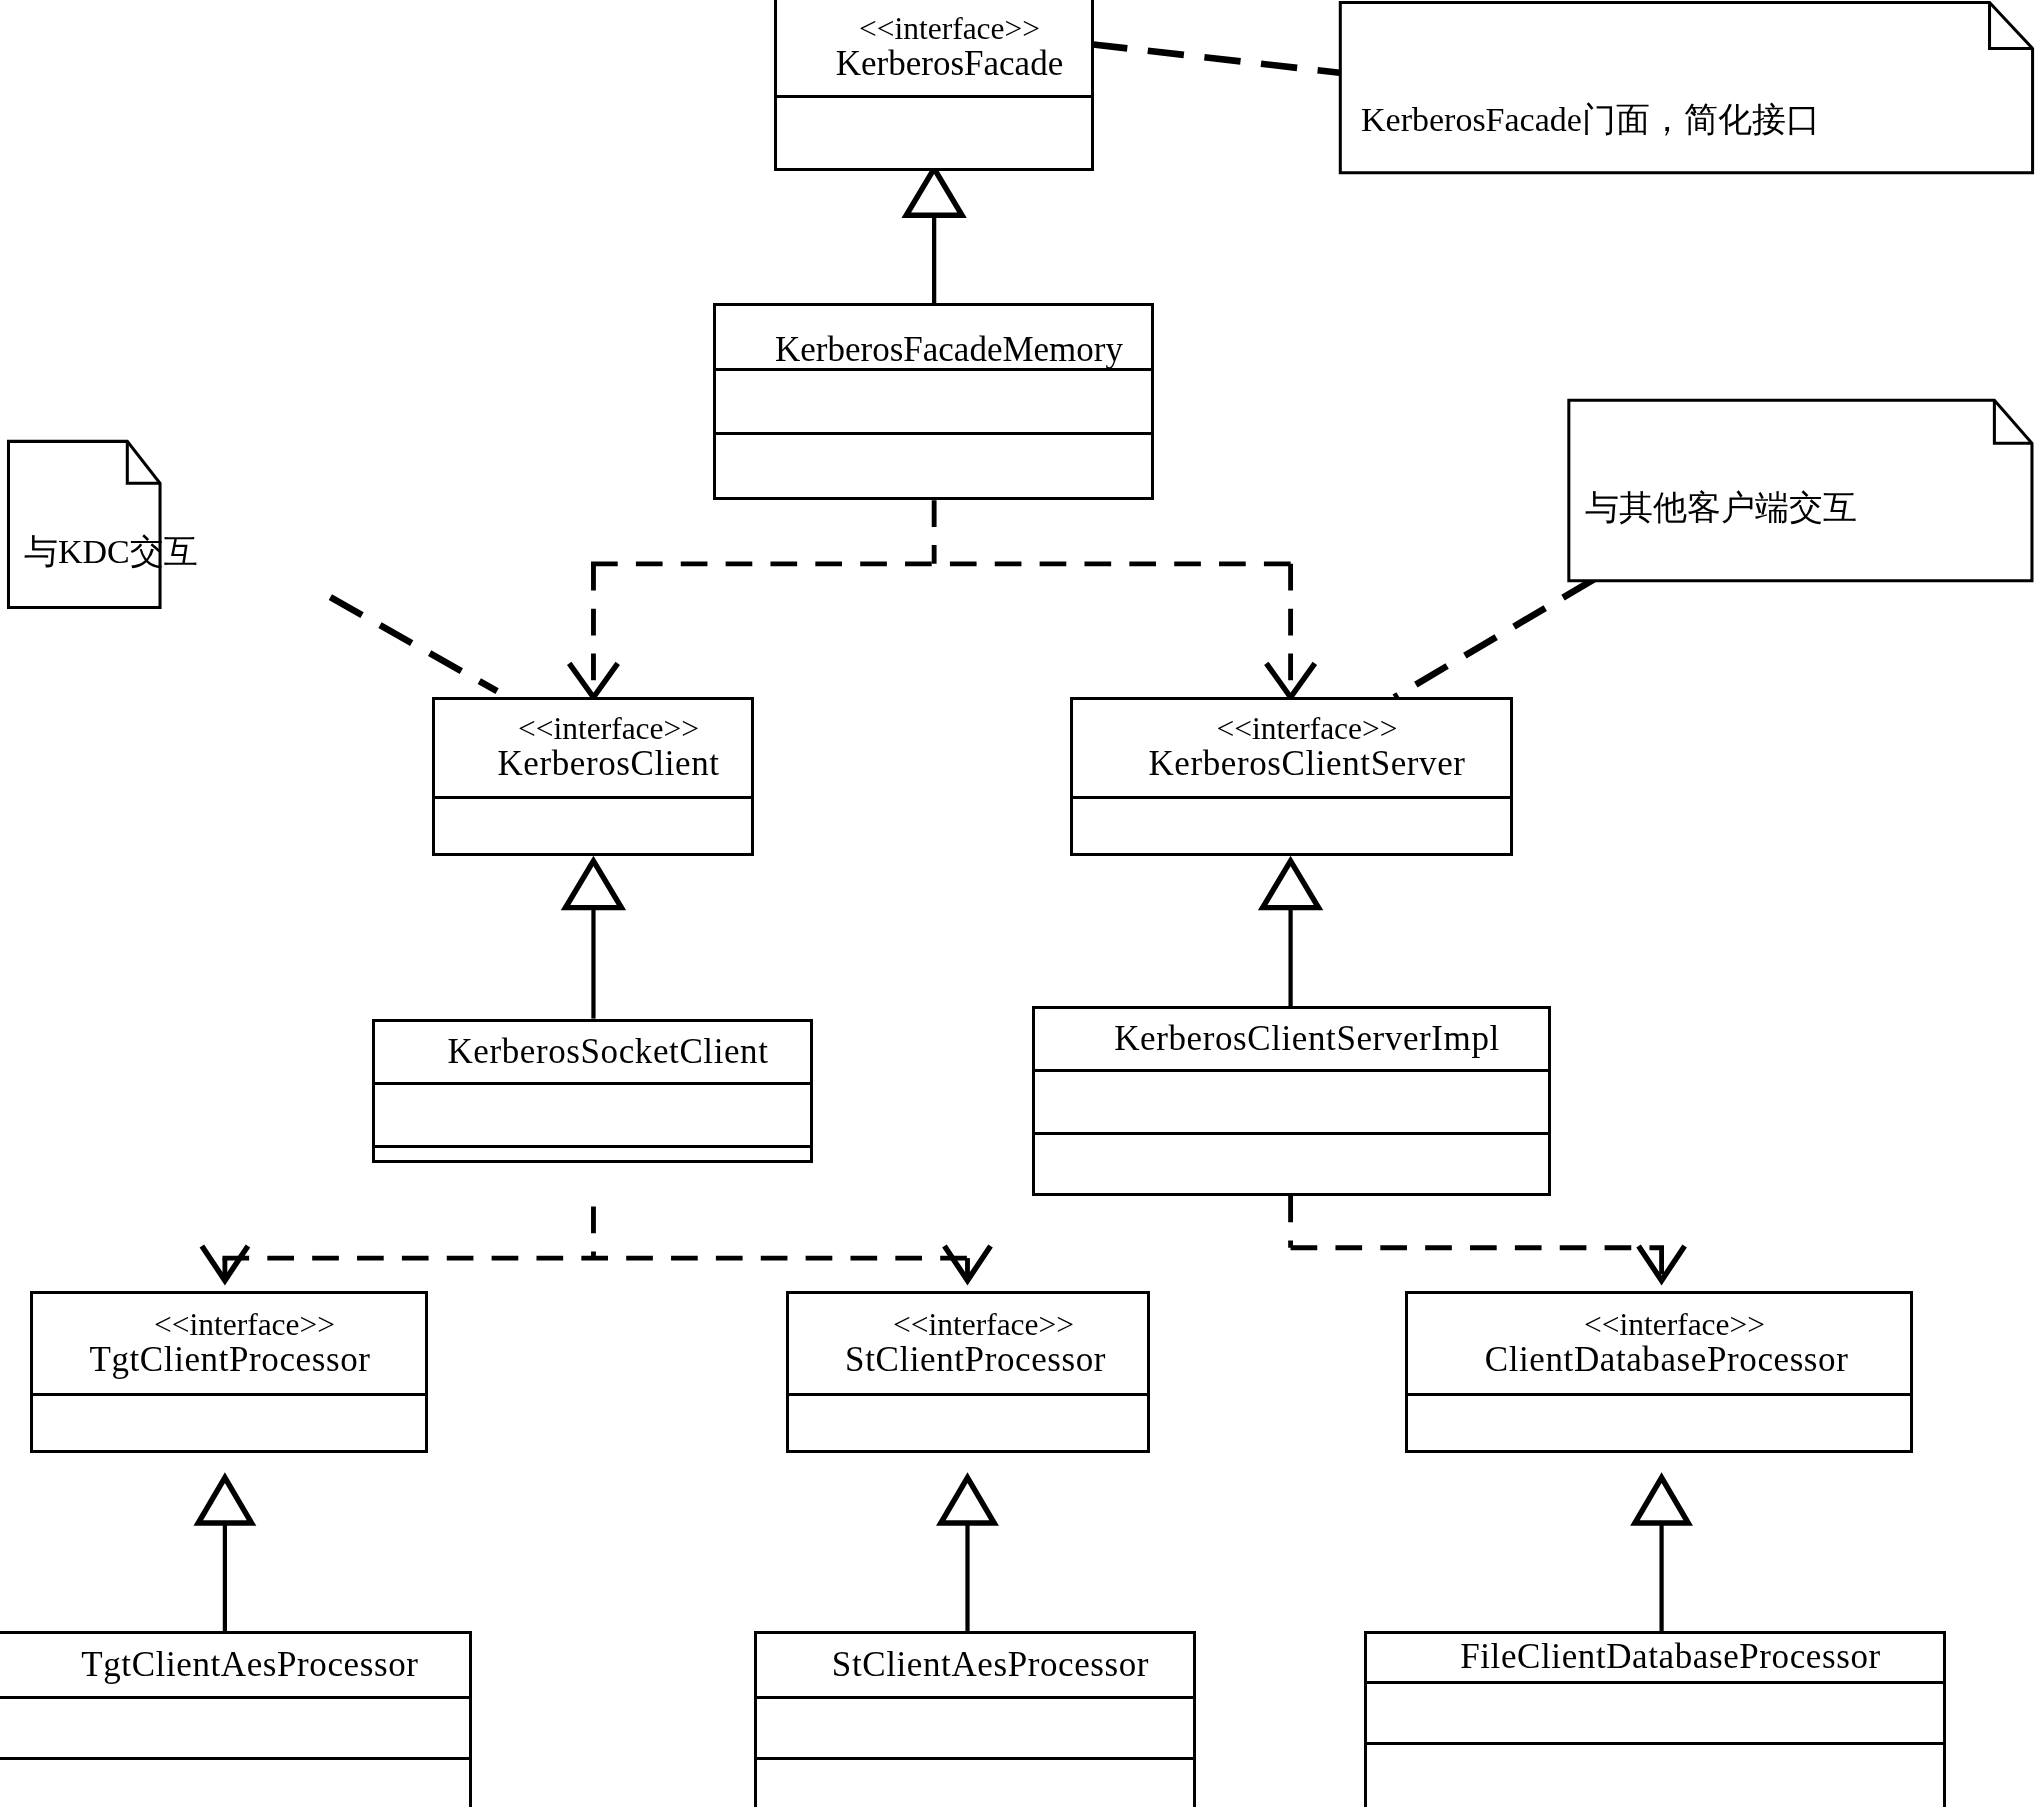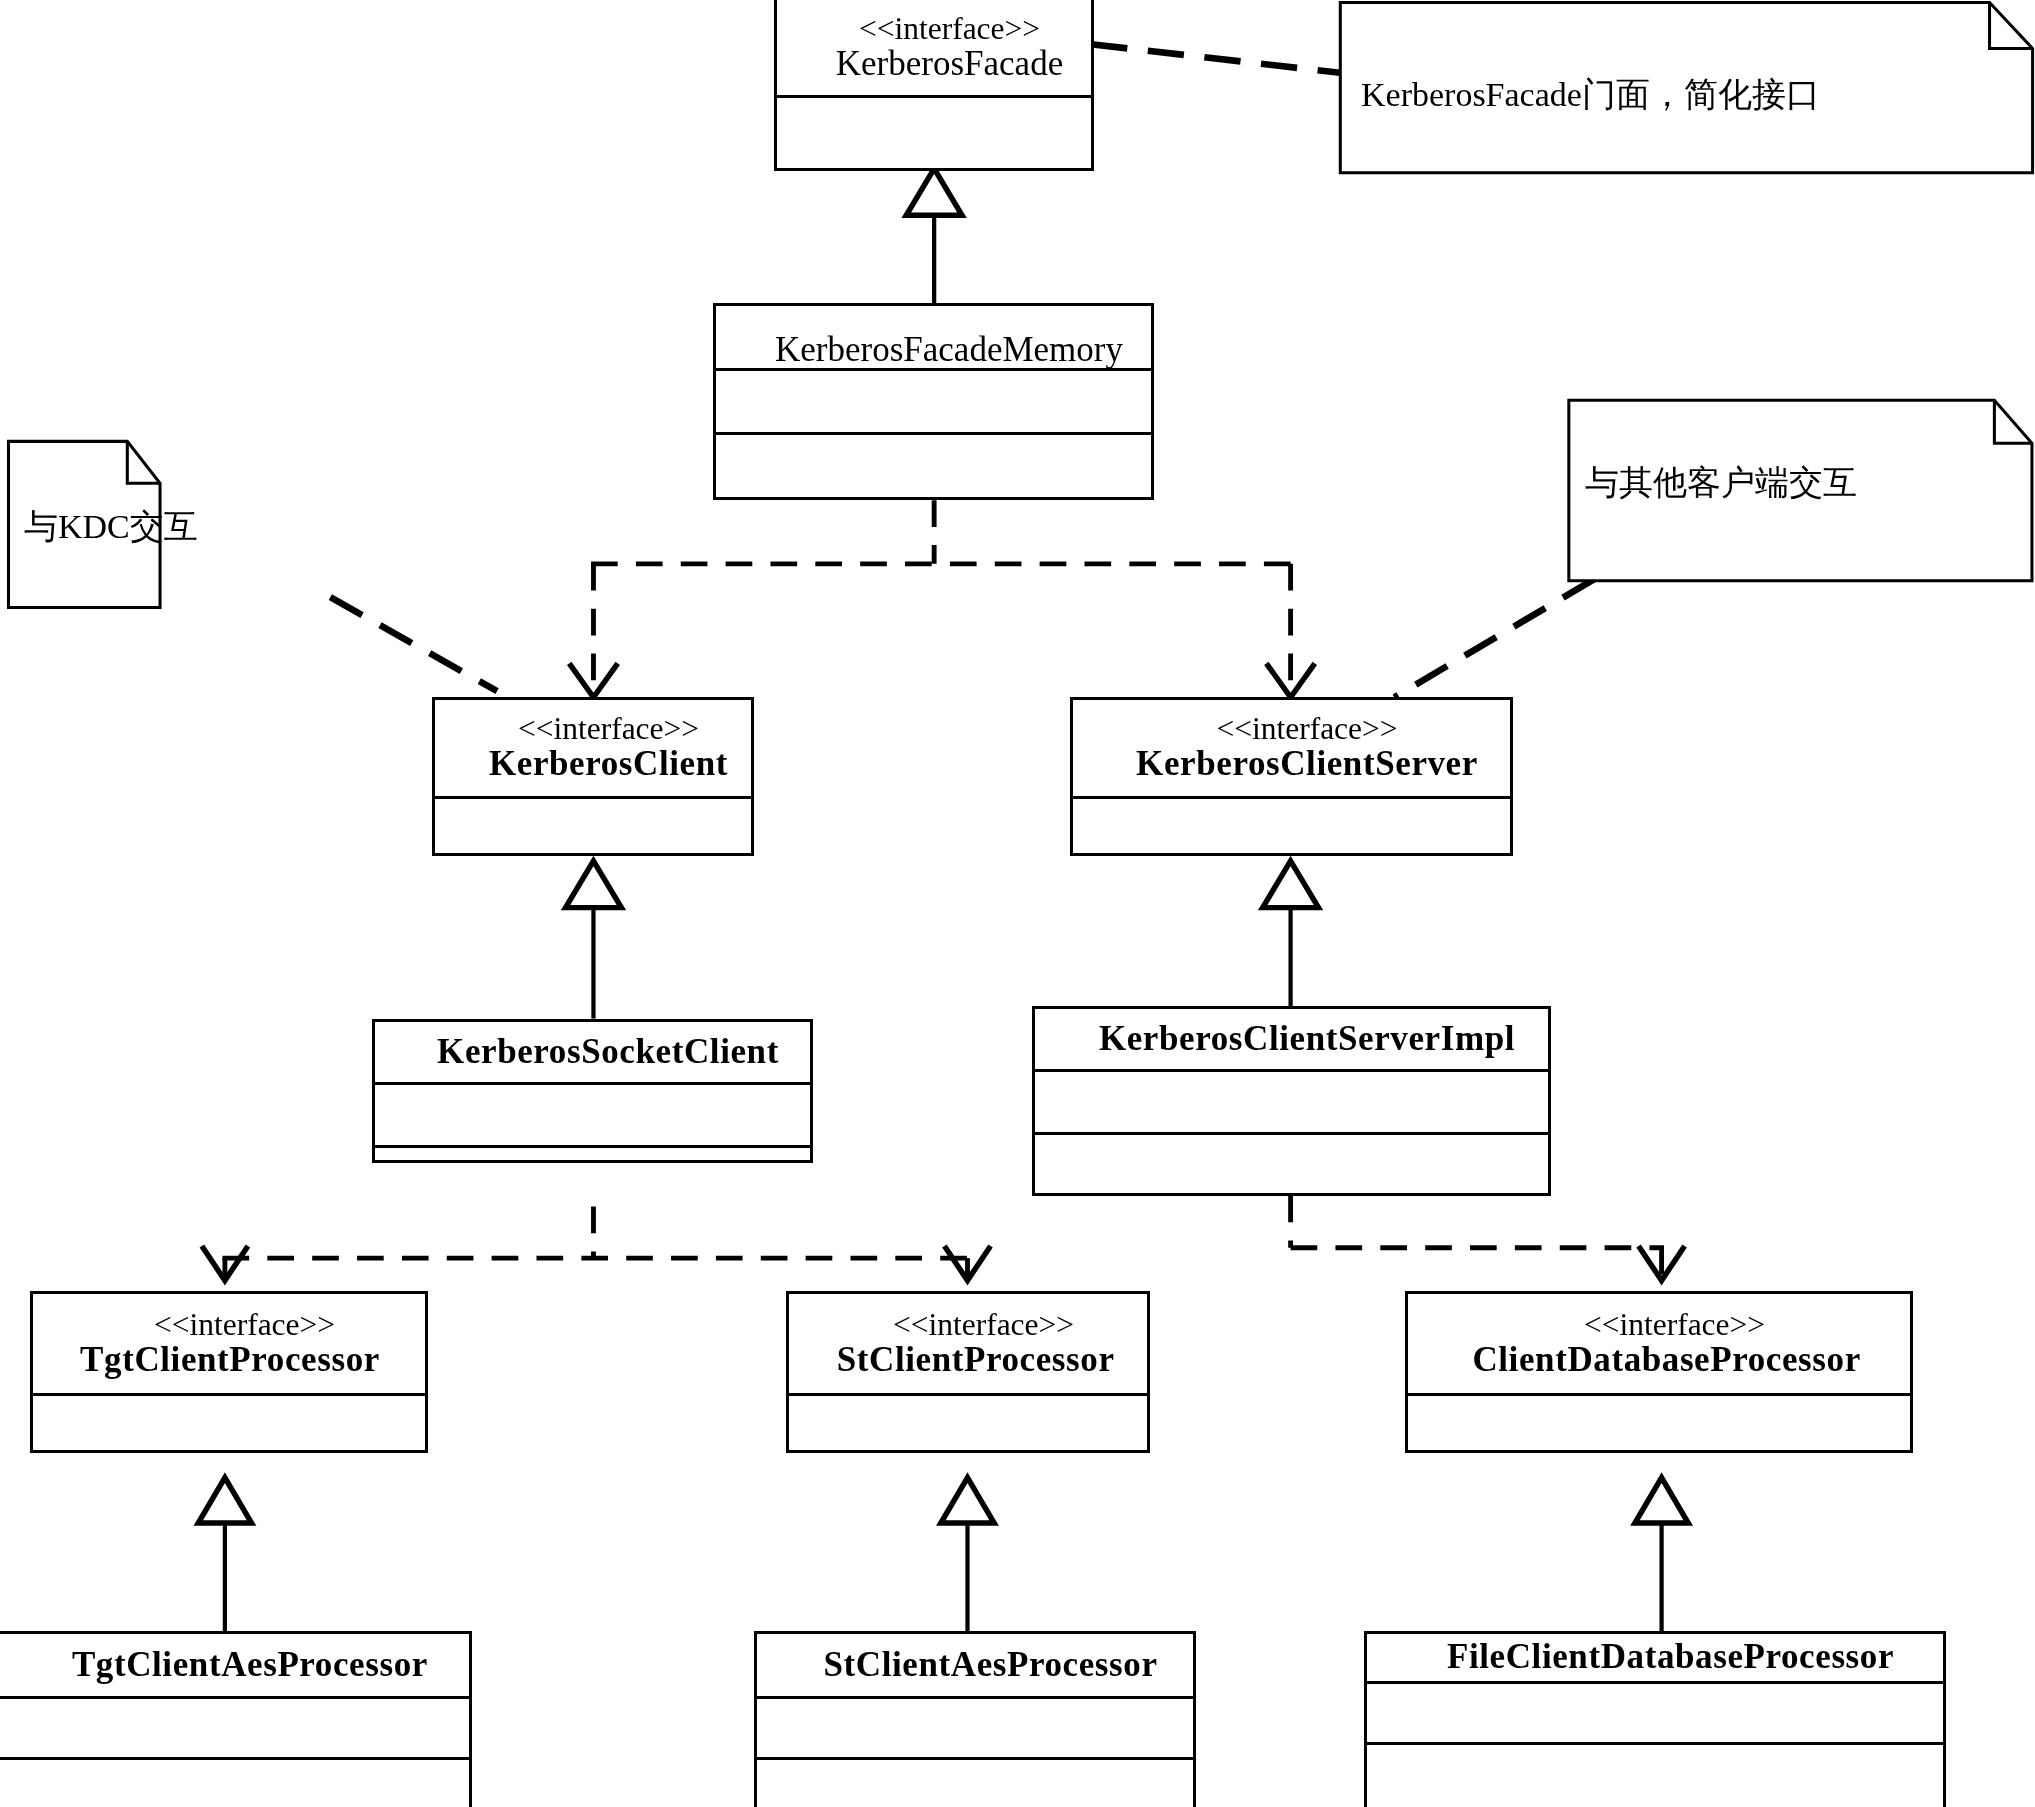--- a/index.html
+++ b/index.html
@@ -42,27 +42,28 @@
     line-height:1.04;
     color:#000;
     letter-spacing:0px;
   }
   .cname{
     font-size:35px;
     line-height:1.04;
     color:#000;
     white-space:nowrap;
   }
-  .cname.mono{font-family:"Liberation Serif","DejaVu Serif",serif;letter-spacing:0.6px;font-weight:bold;}
+  .cname.mono{font-family:"Liberation Serif","DejaVu Serif",serif;letter-spacing:0.6px;}
   .note-text{
     position:absolute;
     font-size:34px;
     color:#000;
     white-space:nowrap;
     line-height:1.1;
+    margin-top:25px;
   }
 </style>
 </head>
 <body>
 
 <div id="canvas">
 
   <svg class="layer" viewBox="0 0 3357 2982" preserveAspectRatio="none">
 
     <g>

